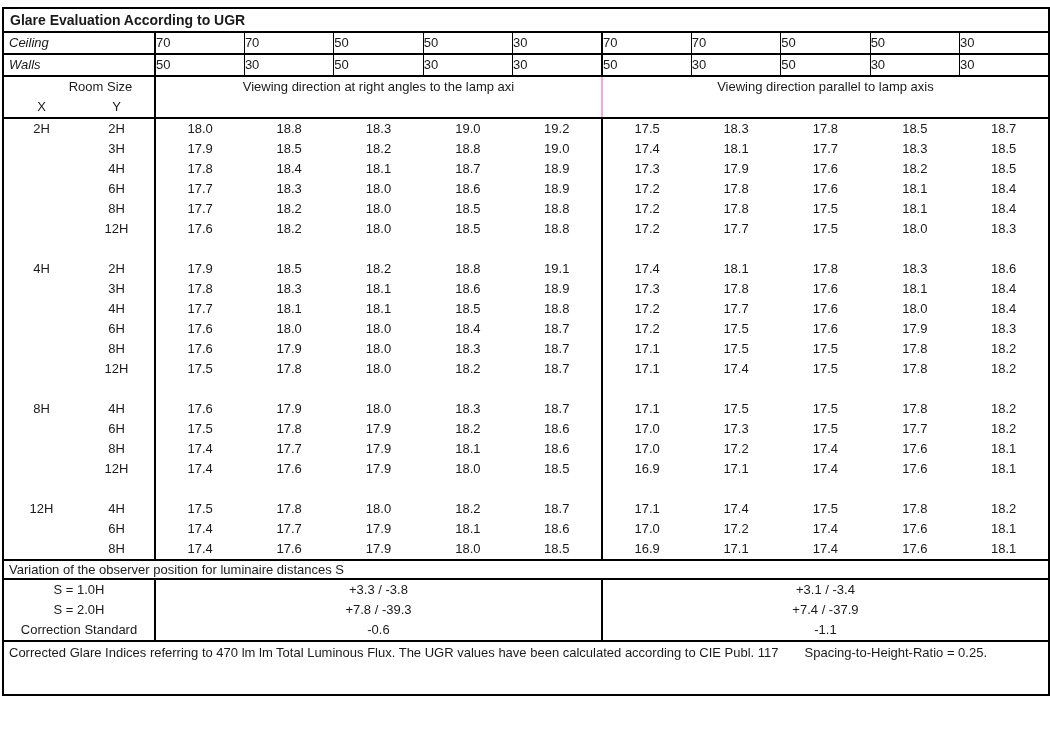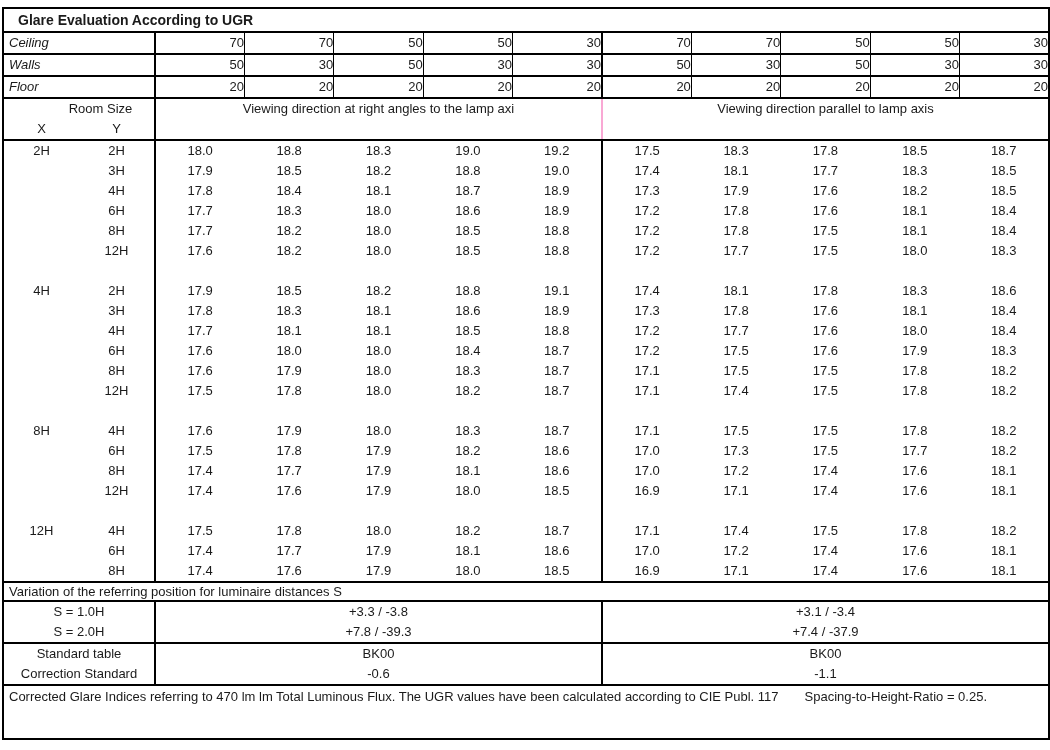--- a/index.html
+++ b/index.html
@@ -23,29 +23,29 @@
     line-height: 20px;
     overflow: hidden;
     white-space: nowrap;
   }
   
   .title-row td {
     font-weight: bold;
     font-size: 14px;
     height: 22px;
     line-height: 22px;
-    padding-left: 14px;
+    padding-left: 6px;
     border-bottom: 2px solid #000;
   }
   
   .surface-row td {
     border: 1px solid #000;
     border-top-width: 2px;
     border-bottom-width: 2px;
-    text-align: right;
+    text-align: left;
   }
   .surface-row td.slab {
     text-align: left;
     padding-left: 5px;
     border-left: none;
     border-right-width: 2px;
     font-style: italic;
   }
   .surface-row td.mid { border-right-width: 2px; }
   
@@ -134,33 +134,20 @@
           <td class="scell">50</td>
           <td class="scell">30</td>
           <td class="scell">50</td>
           <td class="scell">30</td>
           <td class="scell mid">30</td>
           <td class="scell">50</td>
           <td class="scell">30</td>
           <td class="scell">50</td>
           <td class="scell">30</td>
           <td class="scell">30</td>
-        </tr>
-        <tr class="surface-row">
-          <td class="slab" colspan="2">Floor</td>
-          <td class="scell">20</td>
-          <td class="scell">20</td>
-          <td class="scell">20</td>
-          <td class="scell">20</td>
-          <td class="scell mid">20</td>
-          <td class="scell">20</td>
-          <td class="scell">20</td>
-          <td class="scell">20</td>
-          <td class="scell">20</td>
-          <td class="scell">20</td>
         </tr>
       </tbody>
 
     <tbody>
       <tr class="hdr">
         <td colspan="2" class="roomsize-cell">
           <div class="rs-line">Room Size</div>
           <div class="xy-line">
             <span>X</span>
             <span>Y</span>
@@ -453,42 +440,37 @@
           <td class="vcell">16.9</td>
           <td class="vcell">17.1</td>
           <td class="vcell">17.4</td>
           <td class="vcell">17.6</td>
           <td class="vcell">18.1</td>
         </tr>
       </tbody>
 
     <tbody>
       <tr class="variation-row">
-        <td colspan="12">Variation of the referring position for luminaire distances S</td>
+        <td colspan="12">Variation of the observer position for luminaire distances S</td>
       </tr>
     </tbody>
 
     <tbody id="s-body">
         <tr class="s-row">
           <td class="slabel" colspan="2">S = 1.0H</td>
           <td class="sleft" colspan="5">+3.3 / -3.8</td>
           <td class="sright" colspan="5">+3.1 / -3.4</td>
         </tr>
         <tr class="s-row">
           <td class="slabel" colspan="2">S = 2.0H</td>
           <td class="sleft" colspan="5">+7.8 / -39.3</td>
           <td class="sright" colspan="5">+7.4 / -37.9</td>
         </tr>
       </tbody>
     <tbody id="summary-body">
-        <tr class="s-row summary-row first">
-          <td class="slabel" colspan="2">Standard table</td>
-          <td class="sleft" colspan="5">BK00</td>
-          <td class="sright" colspan="5">BK00</td>
-        </tr>
         <tr class="s-row summary-row">
           <td class="slabel" colspan="2">Correction Standard</td>
           <td class="sleft" colspan="5">-0.6</td>
           <td class="sright" colspan="5">-1.1</td>
         </tr>
       </tbody>
 
     <tbody>
       <tr class="footer-row">
         <td colspan="12">

